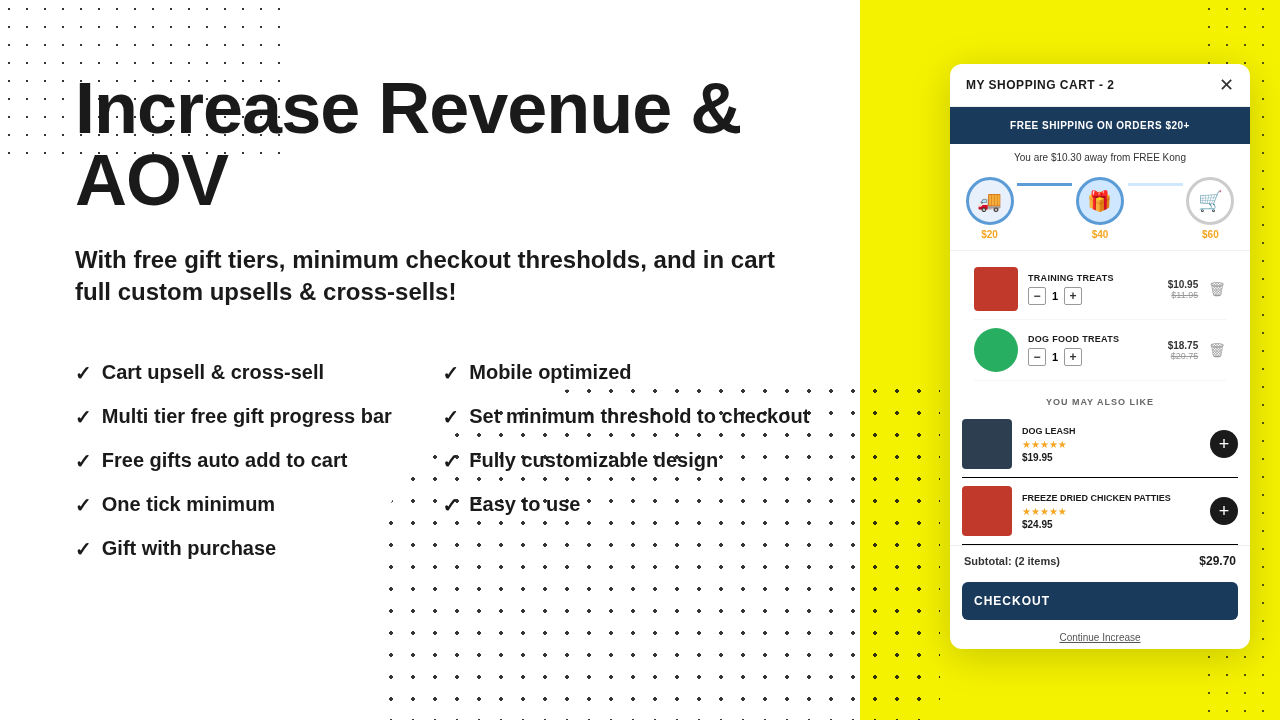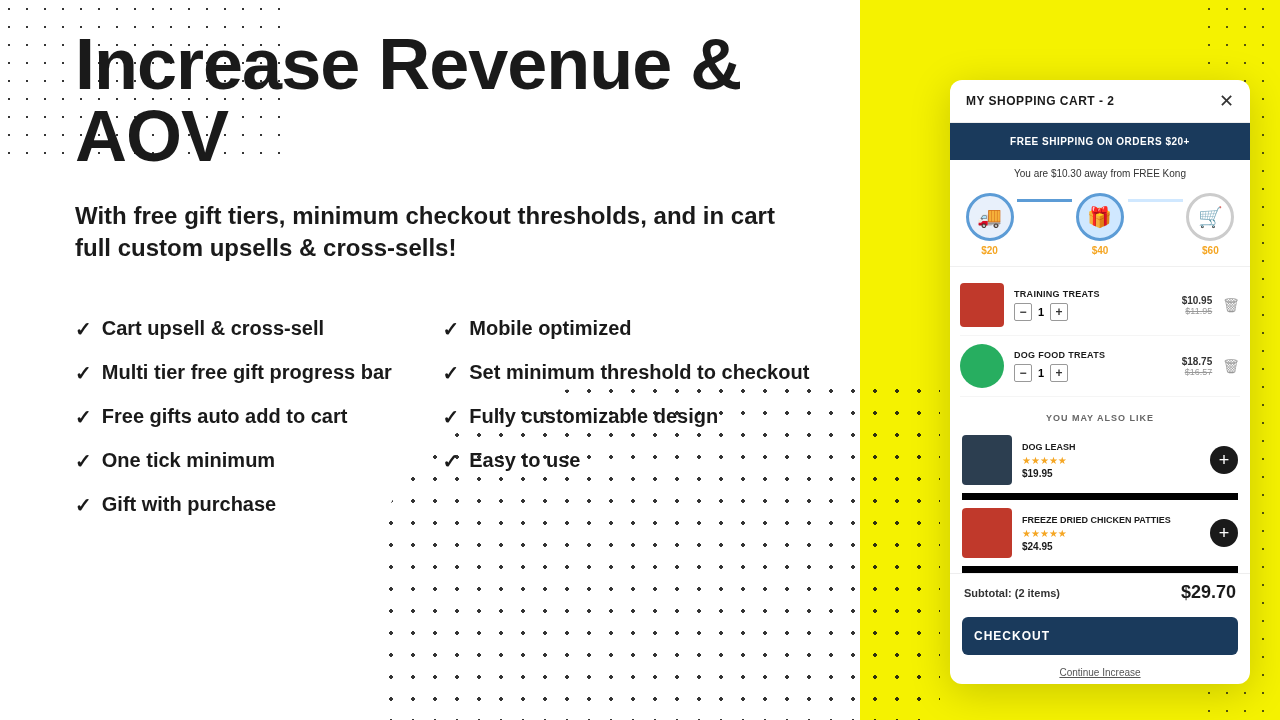--- a/index.html
+++ b/index.html
@@ -64,21 +64,21 @@
       opacity: 0.7;
     }
 
     
     .content {
       position: absolute;
       top: 0; left: 0;
       width: 870px;
       height: 720px;
       z-index: 2;
-      padding: 28px 60px 40px 75px;
+      padding: 72px 60px 40px 75px;
     }
 
     .main-title {
       font-size: 72px;
       font-weight: 900;
       color: #1a1a1a;
       line-height: 1.0;
       margin-bottom: 28px;
       letter-spacing: -1px;
     }
@@ -112,21 +112,21 @@
     .feature-check {
       color: #1a1a1a;
       font-size: 20px;
       font-weight: 900;
       flex-shrink: 0;
     }
 
     
     .cart-widget {
       position: absolute;
-      top: 80px;
+      top: 64px;
       right: 30px;
       width: 300px;
       background: #ffffff;
       border-radius: 12px;
       box-shadow: 0 8px 40px rgba(0,0,0,0.18);
       z-index: 10;
       overflow: hidden;
     }
 
     .cart-header {
@@ -224,21 +224,21 @@
       margin-top: 4px;
     }
 
     
     .tier-icon {
       font-size: 20px;
     }
 
     
     .cart-items {
-      padding: 8px 10px;
+      padding: 8px 24px;
       border-top: 1px solid #f0f0f0;
     }
 
     .cart-item {
       display: flex;
       align-items: center;
       gap: 10px;
       padding: 8px 0;
       border-bottom: 1px solid #f5f5f5;
     }
@@ -323,21 +323,21 @@
 
     .also-like-items {
       padding: 0 12px;
     }
 
     .also-like-item {
       display: flex;
       align-items: center;
       gap: 10px;
       padding: 8px 0;
-      border-bottom: 7px solid #000000;
+      border-bottom: 1px solid #000000;
     }
 
     .also-like-img {
       width: 50px;
       height: 50px;
       border-radius: 4px;
       flex-shrink: 0;
     }
 
     .also-like-info {
@@ -388,21 +388,21 @@
     }
 
     .subtotal-label {
       font-size: 11px;
       font-weight: 700;
       color: #333;
       text-align: center;
     }
 
     .subtotal-value {
-      font-size: 18px;
+      font-size: 12px;
       font-weight: 900;
       color: #1a1a1a;
     }
 
     
     .checkout-btn {
       margin: 6px 12px;
       background: #1a3a5c;
       color: #fff;
       text-align: left;
@@ -538,21 +538,21 @@
       <div class="item-details">
         <div class="item-name">DOG FOOD TREATS</div>
         <div class="item-qty-control">
           <div class="qty-btn">−</div>
           <span class="qty-val">1</span>
           <div class="qty-btn">+</div>
         </div>
       </div>
       <div class="item-prices">
         <div class="item-price-new">$18.75</div>
-        <div class="item-price-old">$16.57</div>
+        <div class="item-price-old">$20.75</div>
       </div>
       <span class="item-delete">🗑</span>
     </div>
   </div>
 
   <div class="also-like-header">YOU MAY ALSO LIKE</div>
   <div class="also-like-items">
     <div class="also-like-item">
       <div class="also-like-img" style="background:#2c3e50;"></div>
       <div class="also-like-info">

